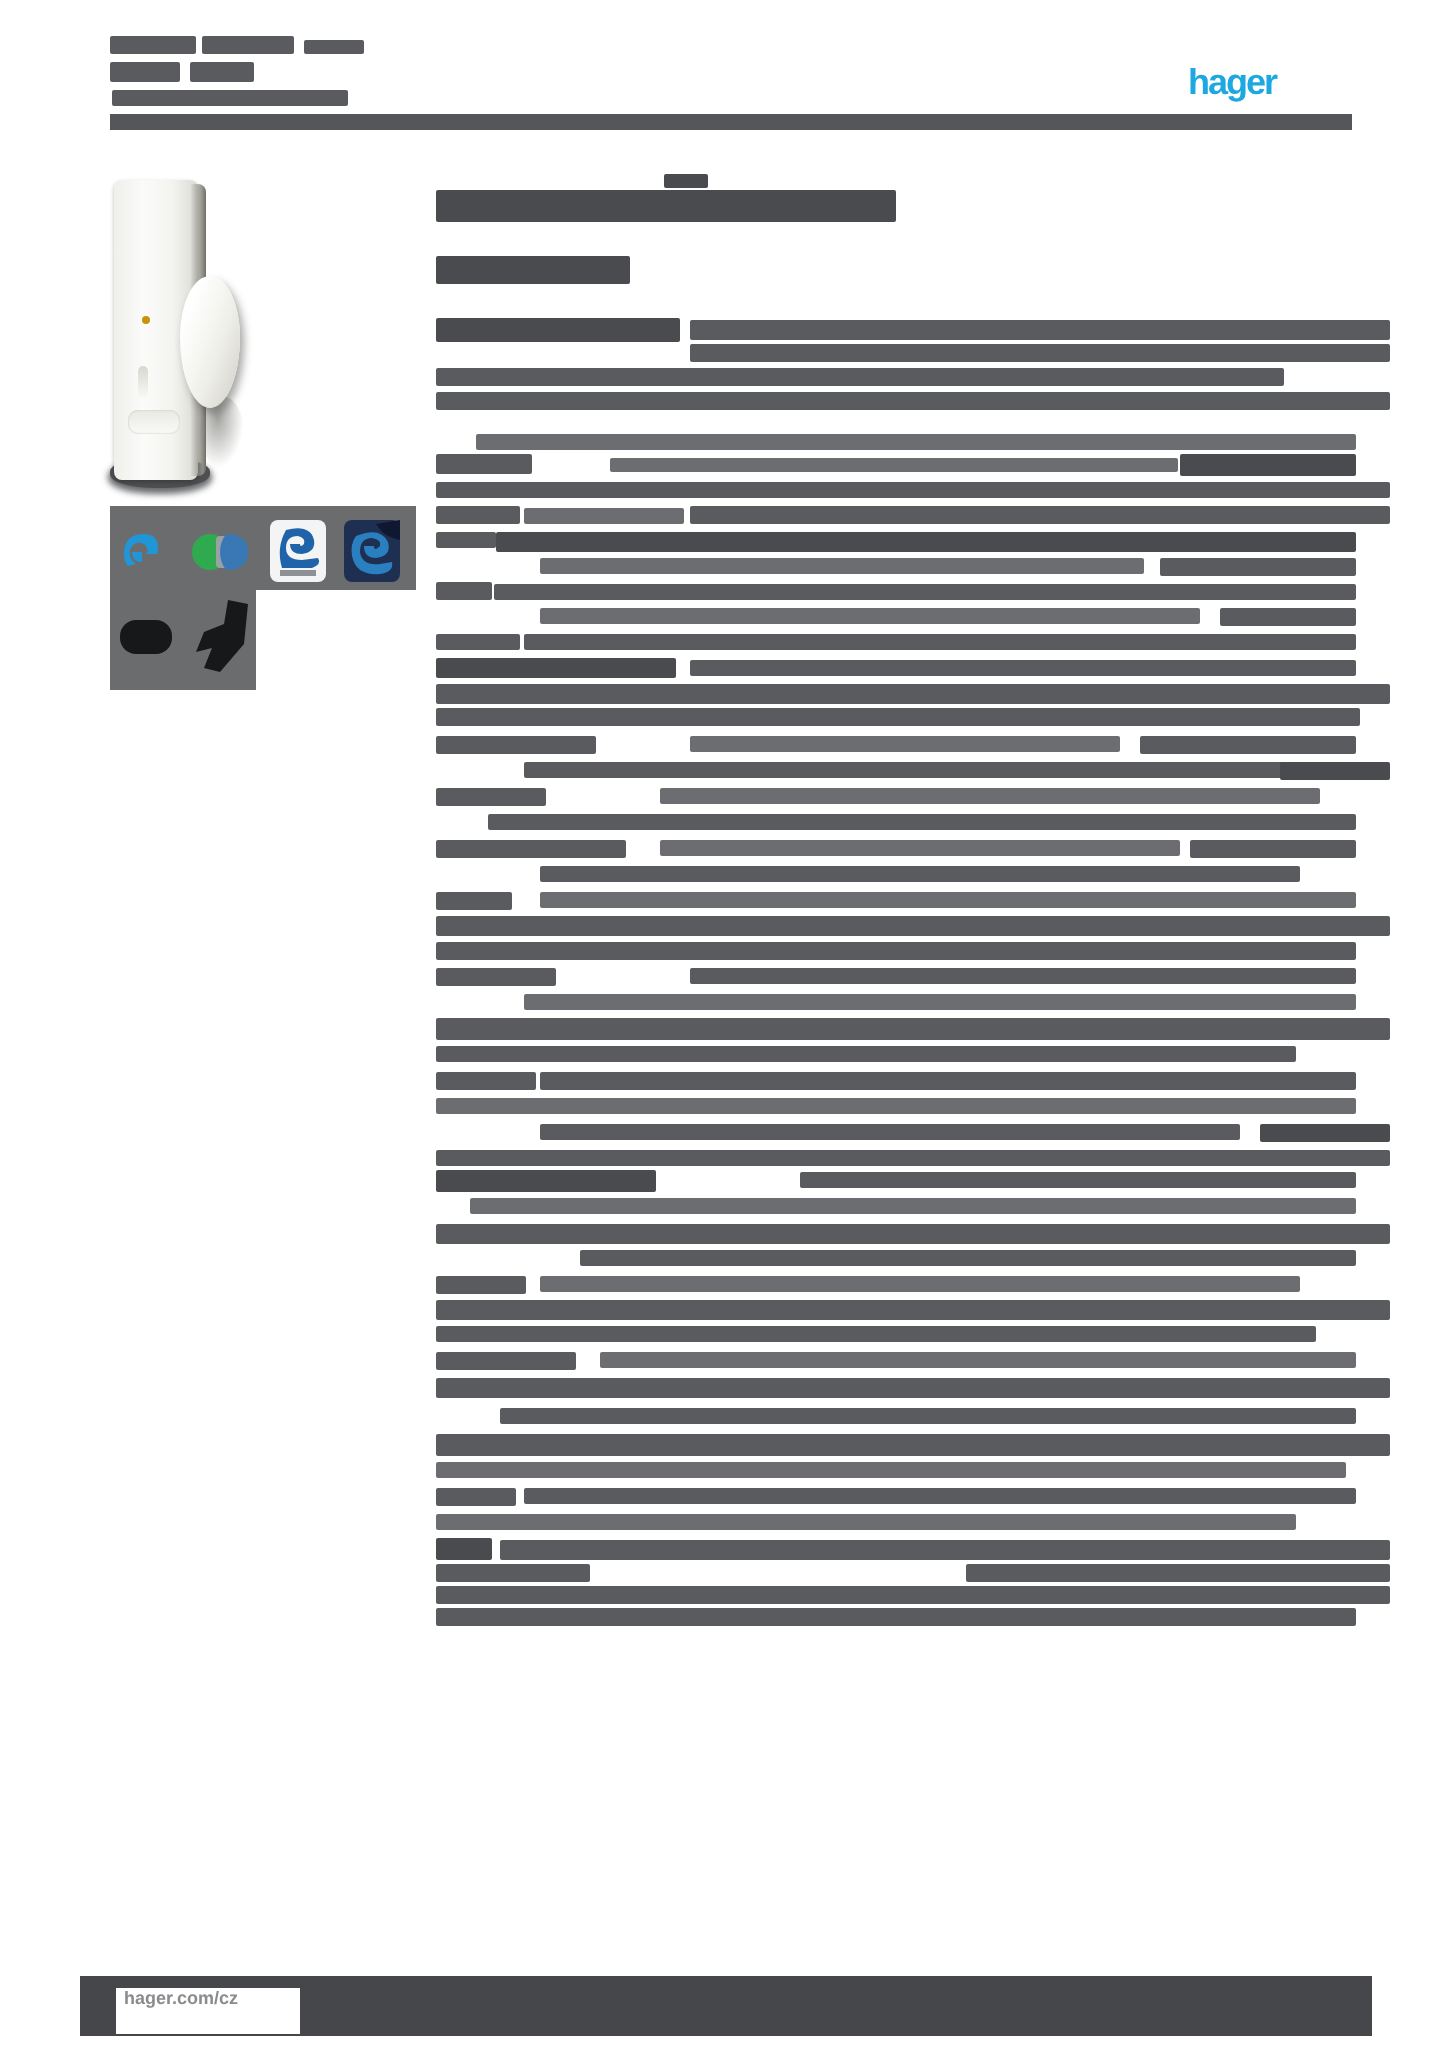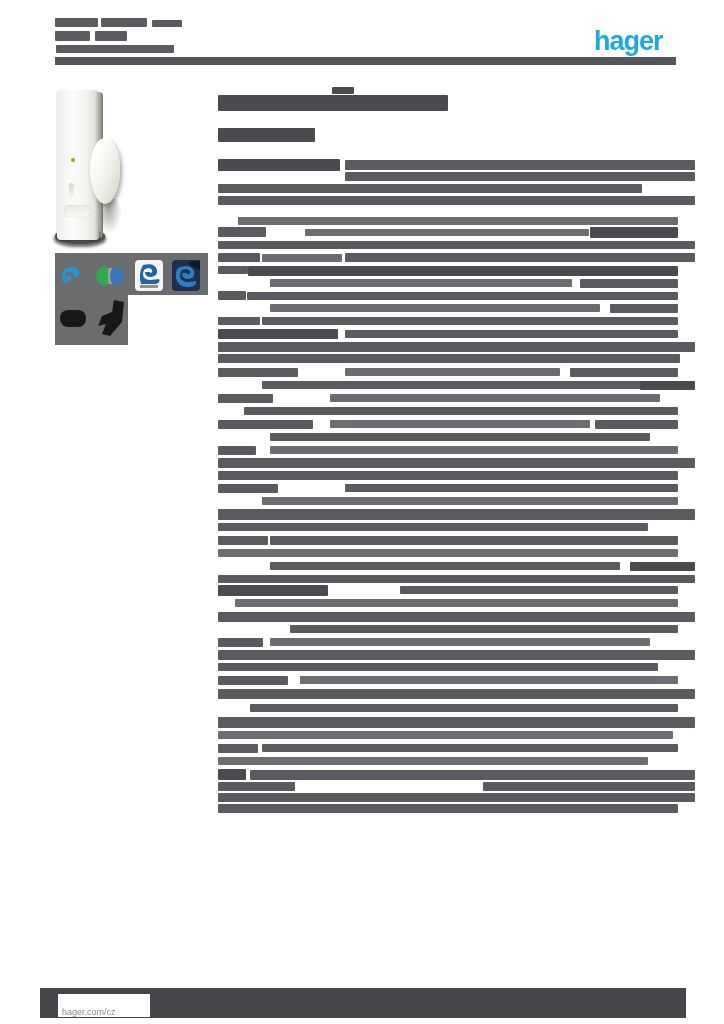--- a/index.html
+++ b/index.html
@@ -6,21 +6,21 @@
   .page{
     position:relative;width:724px;height:1024px;background:#ffffff;
     overflow:hidden;font-family:"Liberation Sans",sans-serif;
   }
   
   .bar{position:absolute;border-radius:1px;}
 
   
   .logo{
     position:absolute;left:594px;top:26px;width:84px;height:30px;
-    font-weight:bold;font-size:27px;line-height:30px;letter-spacing:-1px;
+    font-weight:bold;font-size:18px;line-height:30px;letter-spacing:-1px;
     font-family:"Liberation Sans",sans-serif;
   }
   .divider{position:absolute;left:55px;top:57px;width:621px;height:8px;background:#55565a;}
 
   
   .sensor-body{
     position:absolute;left:57px;top:90px;width:42px;height:150px;border-radius:4px;
     background:linear-gradient(90deg,#efefec 0%,#fbfbf9 35%,#f3f3f0 70%,#dadad4 100%);
     box-shadow:0 1px 2px rgba(0,0,0,0.25);
   }
@@ -54,21 +54,21 @@
   .panel-a{left:55px;top:253px;width:153px;height:42px;}
   .panel-b{left:55px;top:295px;width:73px;height:50px;}
   .app-icon{position:absolute;}
   .icon-tile-white{background:#f4f4f4;border-radius:4px;}
   .icon-tile-navy{background:#1e2f52;border-radius:4px;}
 
   
   .footer-bar{position:absolute;left:40px;top:988px;width:646px;height:30px;background:#46474a;}
   .footer-urlbox{
     position:absolute;left:58px;top:994px;width:92px;height:23px;background:#ffffff;
-    display:flex;align-items:flex-end;padding-left:4px;box-sizing:border-box;
+    display:flex;align-items:flex-start;padding-left:4px;box-sizing:border-box;font-weight:bold;
   }
   .footer-url{font-size:9px;color:#8a8b8d;font-family:"Liberation Sans",sans-serif;text-decoration:none;}
 </style>
 </head>
 <body>
 
 <div class="page">
 
   <div class="logo" style="color: rgb(29, 169, 224);">hager</div>
   <div class="divider" style="background: rgb(85, 86, 90);"></div>

